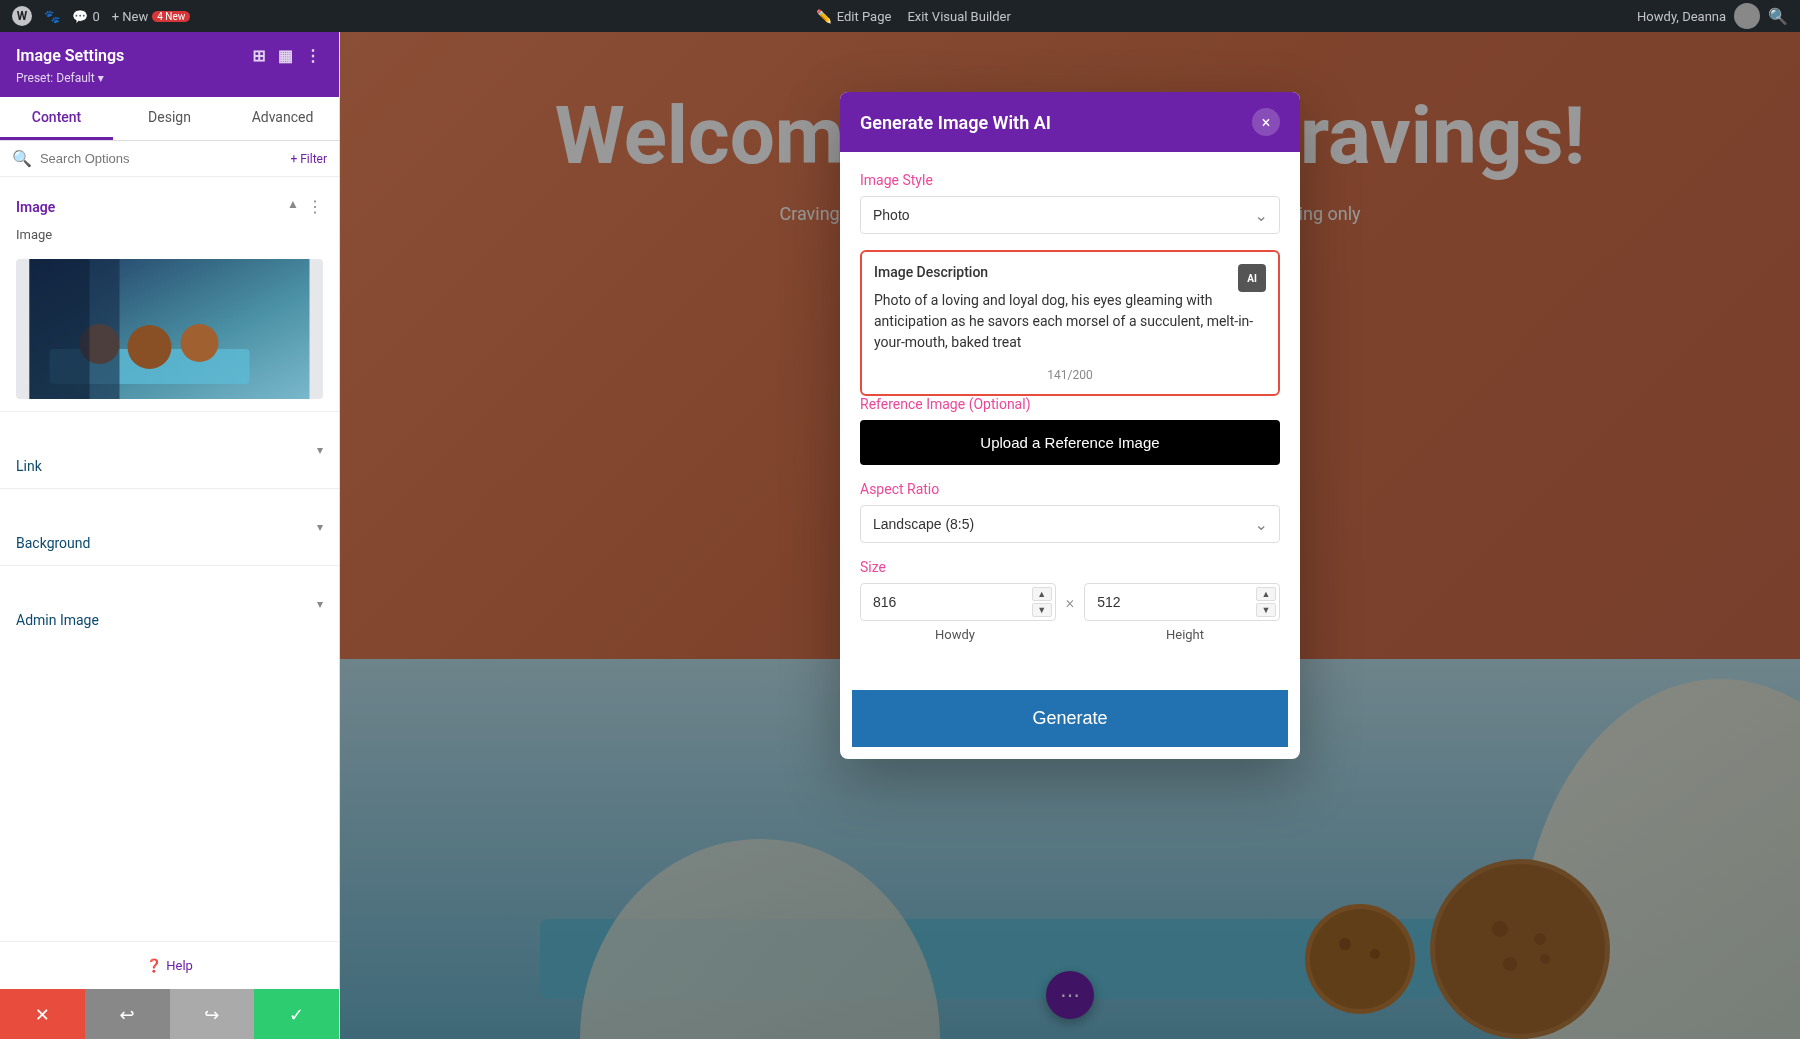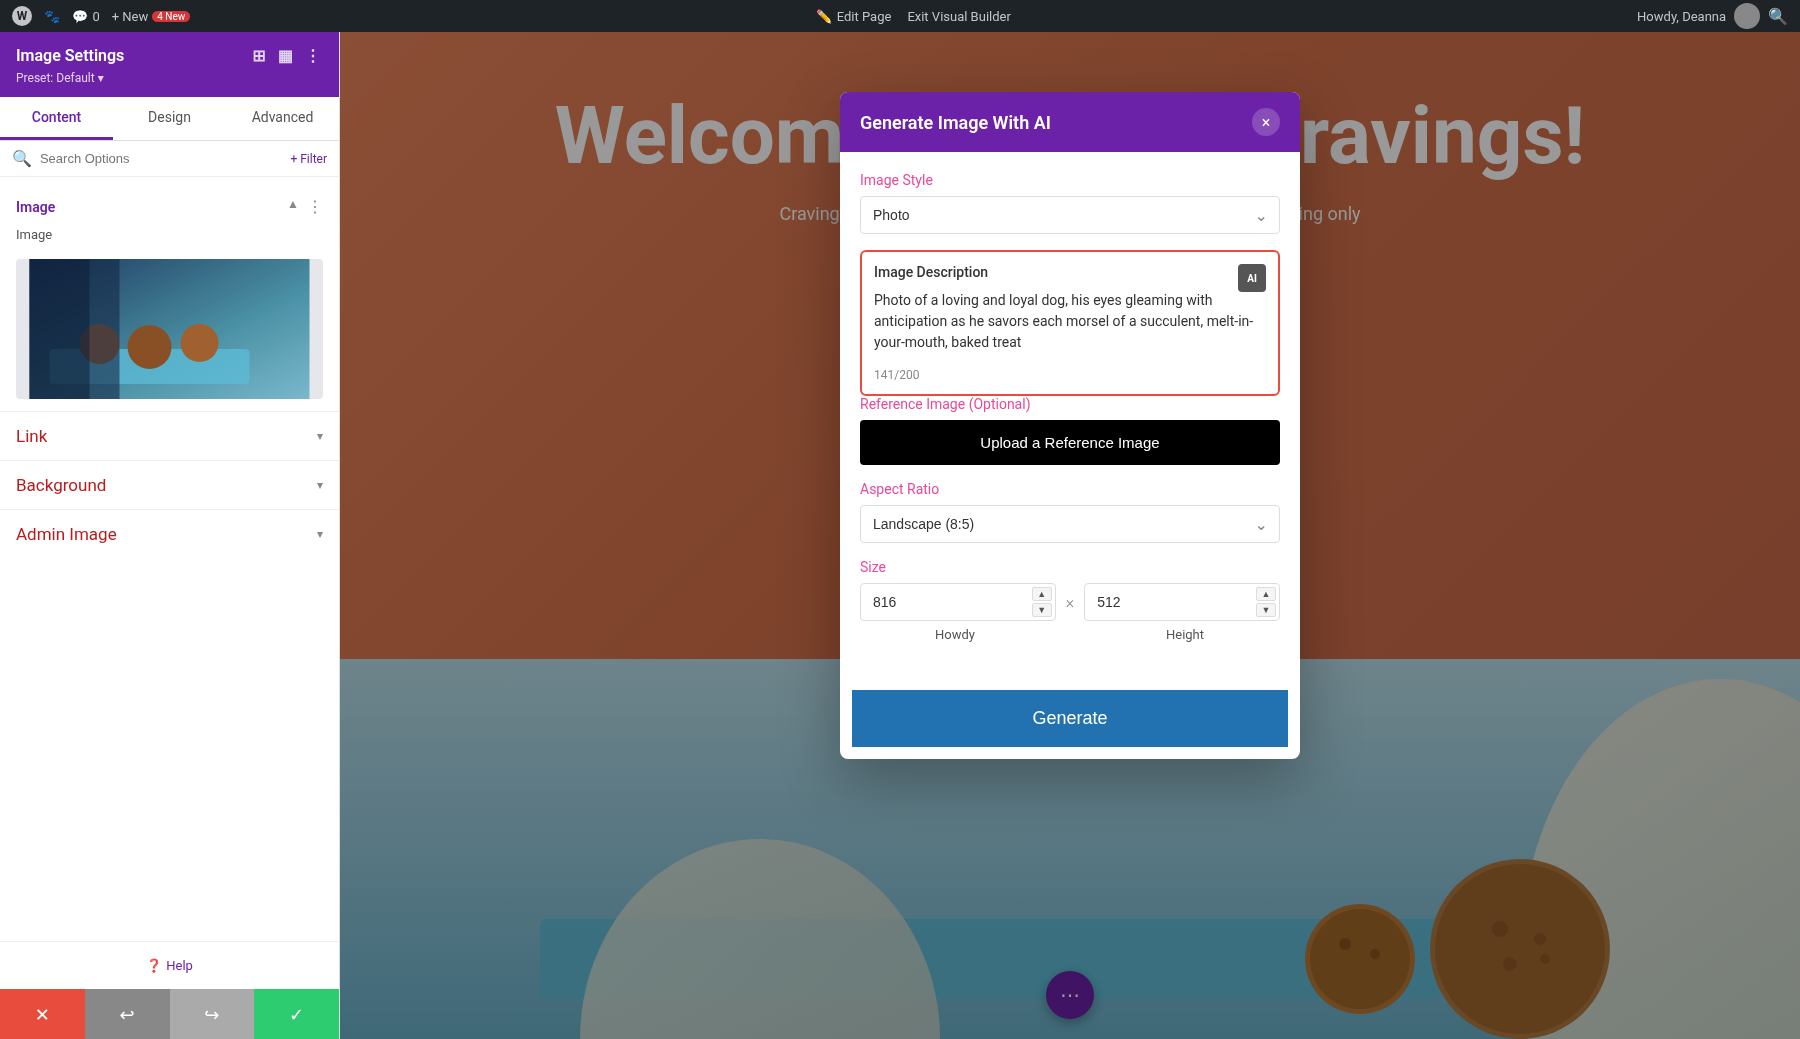--- a/index.html
+++ b/index.html
@@ -108,21 +108,21 @@
     }
 
     .collapsed-section {
       display: flex;
       align-items: center;
       justify-content: space-between;
       padding: 14px 16px;
       border-top: 1px solid #eee;
       cursor: pointer;
     }
-    .collapsed-title { font-size: 17px; color: #b91c1c; }
+    .collapsed-title { font-size: 14px; color: #0c4a6e; margin-top: 32px; }
     .chevron-down { color: #888; font-size: 12px; }
 
     .sidebar-footer {
       padding: 16px;
       border-top: 1px solid #eee;
       display: flex;
       justify-content: center;
     }
     .help-link { color: #6b21a8; font-size: 13px; cursor: pointer; display: flex; align-items: center; gap: 4px; }
 
@@ -288,21 +288,21 @@
       background: #555;
       border-radius: 4px;
       display: flex;
       align-items: center;
       justify-content: center;
       color: #fff;
       font-size: 10px;
       font-weight: bold;
       cursor: pointer;
     }
-    .char-count { font-size: 12px; color: #888; text-align: left; margin-top: 4px; }
+    .char-count { font-size: 12px; color: #888; text-align: center; margin-top: 4px; }
 
     .upload-btn {
       width: 100%;
       padding: 14px;
       background: #000000;
       color: #fff;
       border: none;
       border-radius: 4px;
       font-size: 15px;
       cursor: pointer;

